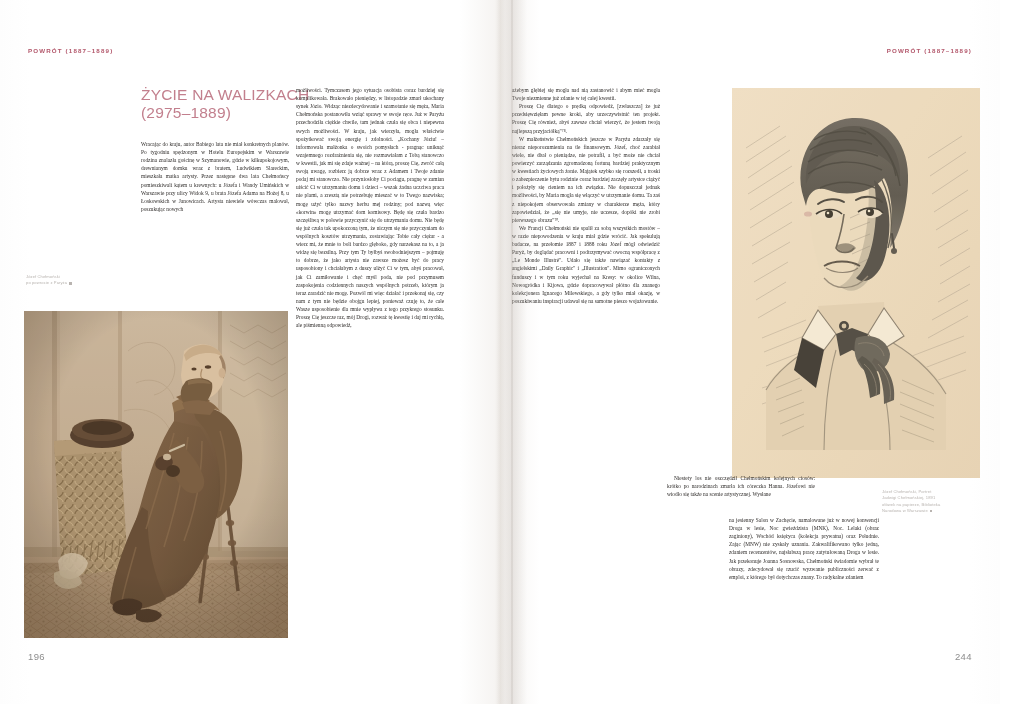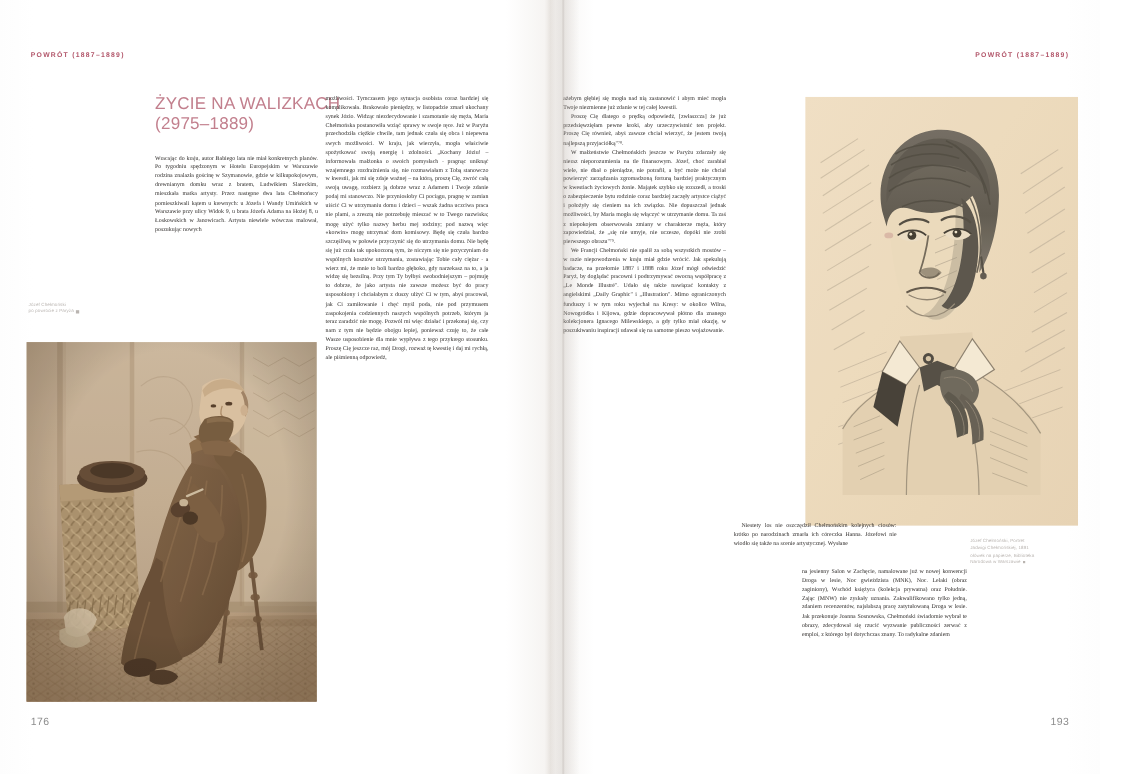--- a/index.html
+++ b/index.html
@@ -326,21 +326,21 @@
 
         <rect x="0" y="0" width="264" height="327" fill="url(#vign)"></rect>
         <rect x="0" y="0" width="264" height="327" fill="#c8a06a" opacity=".10"></rect>
       </svg>
     </div>
 
     <div class="col" id="col2">
       <p class="noind">możliwości. Tymczasem jego sytuacja osobista coraz bardziej się komplikowała. Brakowało pieniędzy, w listopadzie zmarł ukochany synek Józio. Widząc niezdecydowanie i szamotanie się męża, Maria Chełmońska postanowiła wziąć sprawy w swoje ręce. Już w Paryżu przechodziła ciężkie chwile, tam jednak czuła się obca i niepewna swych możliwości. W kraju, jak wierzyła, mogła właściwie spożytkować swoją energię i zdolności. „Kochany Józiu! – informowała małżonka o swoich pomysłach - pragnąc uniknąć wzajemnego rozdrażnienia się, nie rozmawiałam z Tobą stanowczo w kwestii, jak mi się zdaje ważnej – na którą, proszę Cię, zwróć całą swoją uwagę, rozbierz ją dobrze wraz z Adamem i Twoje zdanie podaj mi stanowczo. Nie przynios​łoby Ci pociągu, pragnę w zamian uiścić Ci w utrzymaniu domu i dzieci – wszak żadna uczciwa praca nie plami, a zresztą nie potrzebuję mieszać w to Twego nazwiska; mogę użyć tylko nazwy herbu mej rodziny; pod nazwą więc «korwin» mogę utrzymać dom komisowy. Będę się czuła bardzo szczęśliwą w połowie przyczynić się do utrzymania domu. Nie będę się już czuła tak upokorzoną tym, że niczym się nie przyczyniam do wspólnych kosztów utrzymania, zostawiając Tobie cały ciężar - a wierz mi, że mnie to boli bardzo głęboko, gdy narzekasz na to, a ja widzę się bezsilną. Przy tym Ty byłbyś swobodniejszym – pojmuję to dobrze, że jako artysta nie zawsze możesz być do pracy usposobiony i chciałabym z duszy ulżyć Ci w tym, abyś pracował, jak Ci zamiłowanie i chęć myśl poda, nie pod przymusem zaspokojenia codziennych naszych wspólnych potrzeb, którym ja teraz zaradzić nie mogę. Pozwól mi więc działać i przekonaj się, czy nam z tym nie będzie obojgu lepiej, ponieważ czuję to, że całe Wasze usposobienie dla mnie wypływa z tego przykrego stosunku. Proszę Cię jeszcze raz, mój Drogi, rozważ tę kwestię i daj mi rychłą, ale piśmienną odpowiedź,</p>
     </div>
 
-    <div class="folio l">176</div>
+    <div class="folio l">196</div>
   </div>
 
   <div class="page right">
 
     <div class="runhead r">POWRÓT (1887–1889)</div>
 
     <div class="col" id="col3" style="left:12px;">
       <p class="noind">ażebym głębiej się mogła nad nią zastanowić i abym mieć mogła Twoje niezmienne już zdanie w tej całej kwestii.</p>
       <p>Proszę Cię dlatego o prędką odpowiedź, [zwłaszcza] że już przedsięwzięłam pewne kroki, aby urzeczywistnić ten projekt. Proszę Cię również, abyś zawsze chciał wierzyć, że jestem twoją najlepszą przyjaciółką"⁷⁸.</p>
       <p>W małżeństwie Chełmońskich jeszcze w Paryżu zdarzały się nieraz nieporozumienia na tle finansowym. Józef, choć zarabiał wiele, nie dbał o pieniądze, nie potrafił, a być może nie chciał powierzyć zarządzania zgromadzoną fortuną bardziej praktycznym w kwestiach życiowych żonie. Majątek szybko się rozszedł, a troski o zabezpieczenie bytu rodzinie coraz bardziej zaczęły artystce ciążyć i położyły się cieniem na ich związku. Nie dopuszczał jednak możliwości, by Maria mogła się włączyć w utrzymanie domu. Ta zaś z niepokojem obserwowała zmiany w charakterze męża, który zapowiedział, że „się nie umyje, nie uczesze, dopóki nie zrobi pierwszego obrazu"⁷⁹.</p>
@@ -524,17 +524,17 @@
     </div>
 
     <div class="col" style="left:167px;top:474px;width:148px;">
       <p>Niestety los nie oszczędził Chełmońskim kolejnych ciosów: krótko po narodzinach zmarła ich córeczka Hanna. Józefowi nie wiodło się także na scenie artystycznej. Wysłane</p>
     </div>
 
     <div class="col" id="col5" style="left:229px;top:516px;width:150px;">
       <p class="noind">na jesienny Salon w Zachęcie, namalowane już w nowej konwencji Droga w lesie, Noc gwieździsta (MNK), Noc. Lelaki (obraz zaginiony), Wschód księżyca (kolekcja prywatna) oraz Południe. Zając (MNW) nie zyskały uznania. Zakwalifikowano tylko jedną, zdaniem recenzentów, najsłabszą pracę zatytułowaną Droga w lesie. Jak przekonuje Joanna Sosnowska, Chełmoński świadomie wybrał te obrazy, zdecydował się rzucić wyzwanie publiczności zerwać z emploi, z którego był dotychczas znany. To radykalne zdaniem</p>
     </div>
 
-    <div class="folio r">193</div>
+    <div class="folio r">244</div>
   </div>
 
   <div class="gutter"></div>
 </div>
 
 </body></html>

